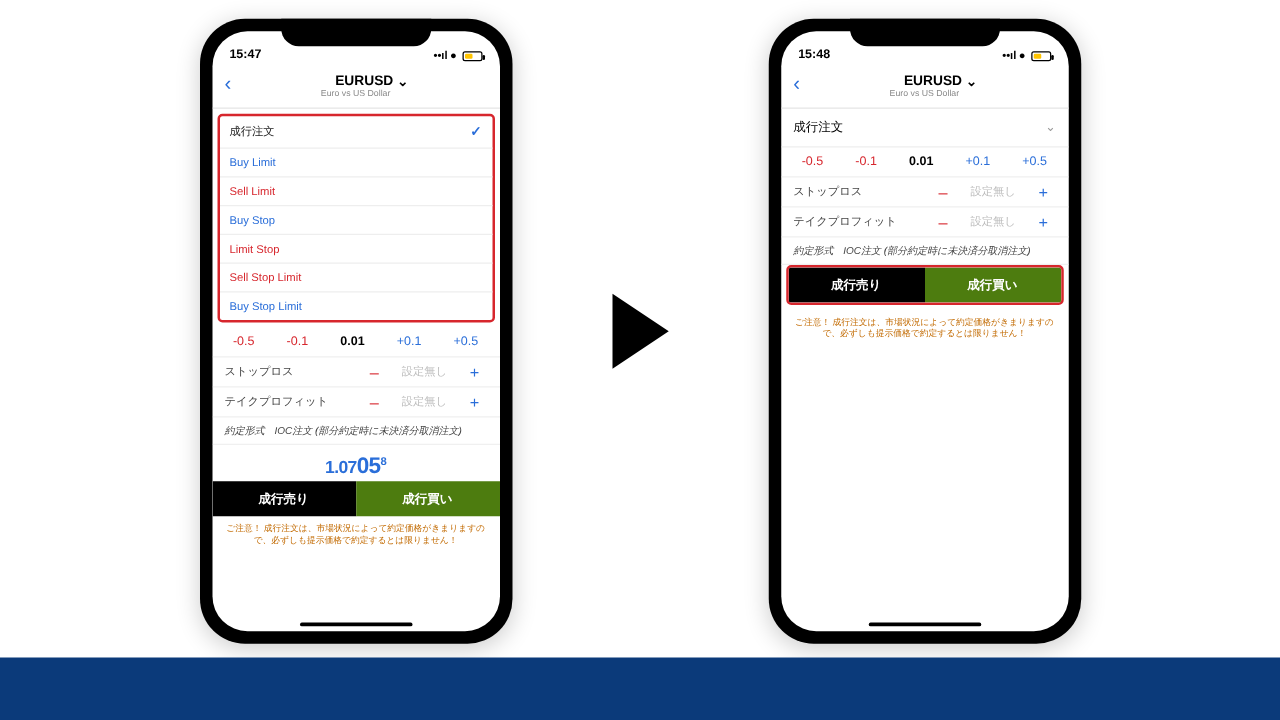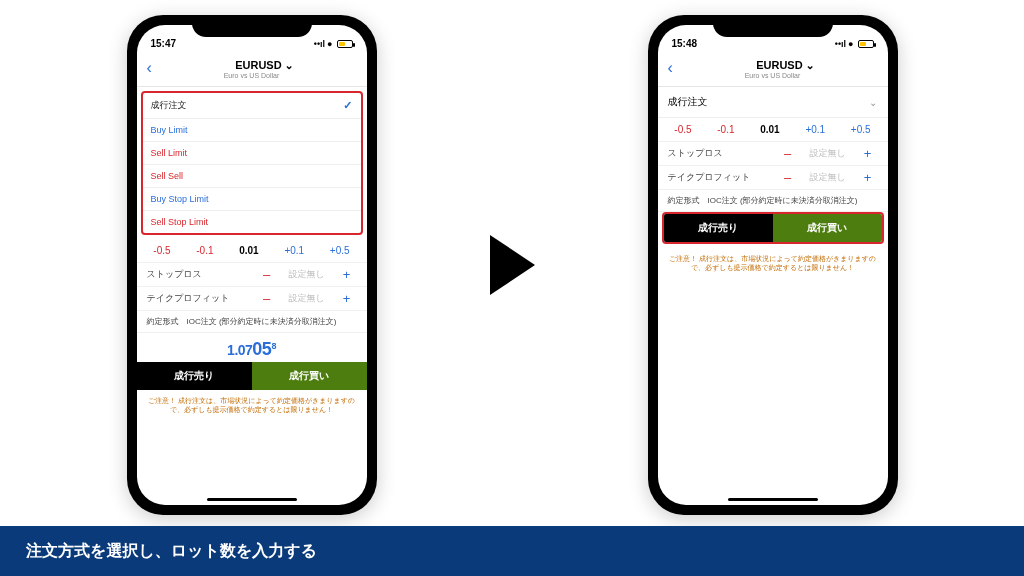--- a/index.html
+++ b/index.html
@@ -10,21 +10,21 @@
     font-family: -apple-system, "Helvetica Neue", Arial, sans-serif;
     position: relative;
     overflow: hidden;
   }
   .stage {
     width: 100%;
     height: 520px;
     display: flex;
     align-items: center;
     justify-content: center;
-    gap: 113px;
+    gap: 80px;
     padding-top: 10px;
   }
   .phone {
     width: 250px;
     height: 500px;
     background: #000;
     border-radius: 36px;
     padding: 10px;
     position: relative;
     box-shadow: 0 4px 20px rgba(0,0,0,0.2);
@@ -53,21 +53,21 @@
   }
   .statusbar {
     height: 26px;
     display: flex;
     align-items: flex-end;
     padding: 0 14px 2px;
     font-size: 10px;
     font-weight: 600;
     justify-content: space-between;
   }
-  .status-icons { display:flex; gap:2px; align-items:center; font-size:9px; }
+  .status-icons { display:flex; gap:2px; align-items:flex-end; font-size:9px; }
   .battery {
     display:inline-block; width:16px; height:8px; border:1px solid #000; border-radius:2px; position:relative; margin-left:2px;
   }
   .battery::after { content:""; position:absolute; right:-3px; top:2px; width:2px; height:4px; background:#000; border-radius:1px; }
   .battery .fill { position:absolute; left:1px; top:1px; bottom:1px; width:6px; background:#ffc400; border-radius:1px; }
   .header {
     height: 36px;
     position: relative;
     display:flex;
     flex-direction: column;
@@ -129,20 +129,21 @@
   }
   .param-row .label { flex:1; }
   .param-row .minus { color:#d7262d; width:20px; text-align:center; font-size:13px; }
   .param-row .plus { color:#2a6ed9; width:20px; text-align:center; font-size:13px; }
   .param-row .placeholder { color:#bbb; font-size:9px; width:60px; text-align:center; }
   .fill-row {
     padding: 5px 10px;
     font-size:8px;
     color:#444;
     border-top:1px solid #f0f0f0;
+    font-style:italic;
   }
   .price-row {
     display:flex;
     border-top:1px solid #f0f0f0;
   }
   .price-cell {
     flex:1;
     text-align:center;
     padding:6px 0 2px;
   }
@@ -237,27 +238,30 @@
               <span class="c-black">成行注文</span>
               <span class="check">✓</span>
             </div>
             <div class="order-item">
               <span class="c-blue">Buy Limit</span>
             </div>
             <div class="order-item">
               <span class="c-red">Sell Limit</span>
             </div>
             <div class="order-item">
-              <span class="c-red">Sell Sell</span>
+              <span class="c-blue">Buy Stop</span>
+            </div>
+            <div class="order-item">
+              <span class="c-red">Limit Stop</span>
+            </div>
+            <div class="order-item">
+              <span class="c-red">Sell Stop Limit</span>
             </div>
             <div class="order-item">
               <span class="c-blue">Buy Stop Limit</span>
-            </div>
-            <div class="order-item">
-              <span class="c-red">Sell Stop Limit</span>
             </div>
           </div>
         <div class="lot-row">
           <span class="neg">-0.5</span>
           <span class="neg">-0.1</span>
           <span class="val">0.01</span>
           <span class="pos">+0.1</span>
           <span class="pos">+0.5</span>
         </div>
         <div class="param-row">
@@ -348,14 +352,13 @@
         <div class="warning">ご注意！ 成行注文は、市場状況によって約定価格がきまりますので、必ずしも提示価格で約定するとは限りません！</div>
         <div class="bottom-space"></div>
       </div>
       <div class="home-indicator"></div>
     </div>
   </div>
 
 </div>
 
 <div class="caption-bar">
-  <span>注文方式を選択し、ロット数を入力する</span>
 </div>
 
 </body></html>

